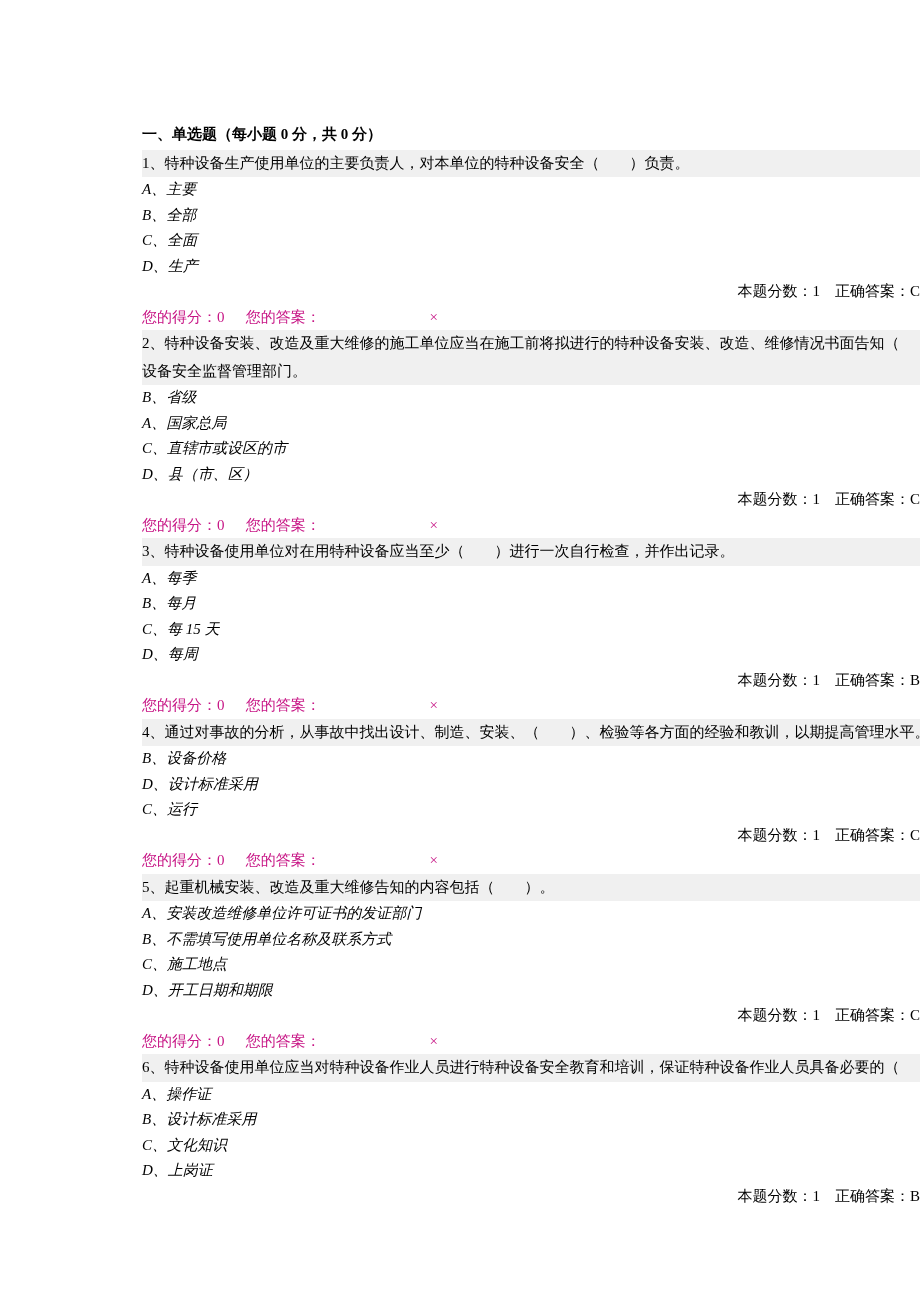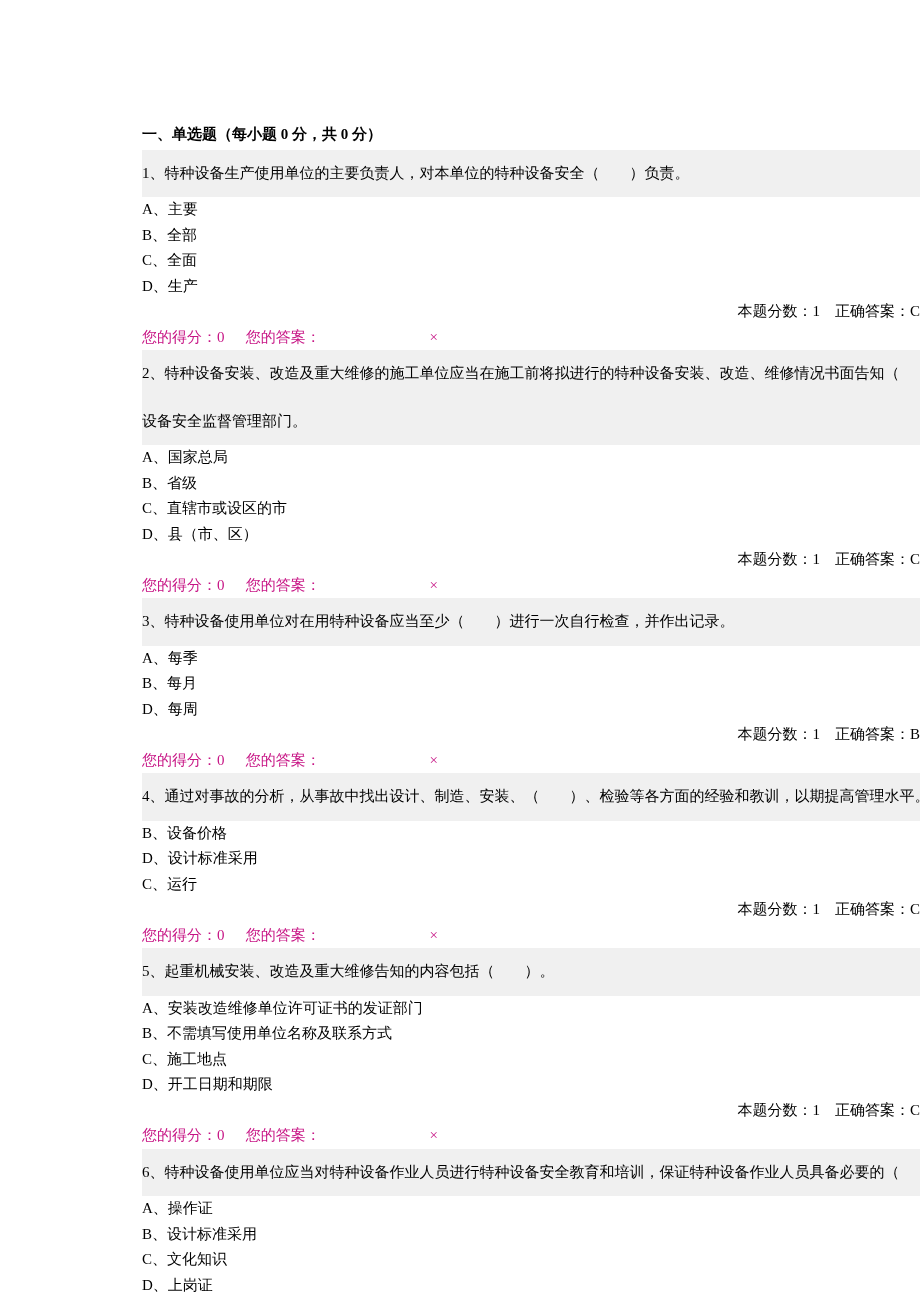--- a/index.html
+++ b/index.html
@@ -16,27 +16,28 @@
     padding: 110px 0 0 142px;
     box-sizing: border-box;
     margin-top: 12px;
   }
   .section-title {
     font-weight: bold;
     margin-bottom: 2px;
   }
   .question-text {
     background: #f0f0f0;
-    padding: 11px 0;
+    padding: 1px 0;
     width: 100%;
     white-space: nowrap;
     overflow: hidden;
   }
   .option {
     padding: 0;
+    font-style: italic;
   }
   .meta {
     padding: 0;
     text-align: right;
   }
   .score-line {
     color: #c71585;
   }
   .x-mark {
     color: #c71585;
@@ -58,34 +59,35 @@
   <div class="option">D、生产</div>
   <div class="meta">本题分数：1　正确答案：C</div>
   <div class="score-line">
     <span class="score-label">您的得分：0</span>
     <span class="answer-label">您的答案：</span>
     <span class="x-mark">×</span>
   </div>
 
   <div class="question-text">2、特种设备安装、改造及重大维修的施工单位应当在施工前将拟进行的特种设备安装、改造、维修情况书面告知（　　）特种设备安全监督管理部门。</div>
   <div class="question-text">设备安全监督管理部门。</div>
+  <div class="option">B、省级</div>
   <div class="option">A、国家总局</div>
-  <div class="option">B、省级</div>
   <div class="option">C、直辖市或设区的市</div>
   <div class="option">D、县（市、区）</div>
   <div class="meta">本题分数：1　正确答案：C</div>
   <div class="score-line">
     <span class="score-label">您的得分：0</span>
     <span class="answer-label">您的答案：</span>
     <span class="x-mark">×</span>
   </div>
 
   <div class="question-text">3、特种设备使用单位对在用特种设备应当至少（　　）进行一次自行检查，并作出记录。</div>
   <div class="option">A、每季</div>
   <div class="option">B、每月</div>
+  <div class="option">C、每 15 天</div>
   <div class="option">D、每周</div>
   <div class="meta">本题分数：1　正确答案：B</div>
   <div class="score-line">
     <span class="score-label">您的得分：0</span>
     <span class="answer-label">您的答案：</span>
     <span class="x-mark">×</span>
   </div>
 
   <div class="question-text">4、通过对事故的分析，从事故中找出设计、制造、安装、（　　）、检验等各方面的经验和教训，以期提高管理水平。</div>
   <div class="option">B、设备价格</div>

